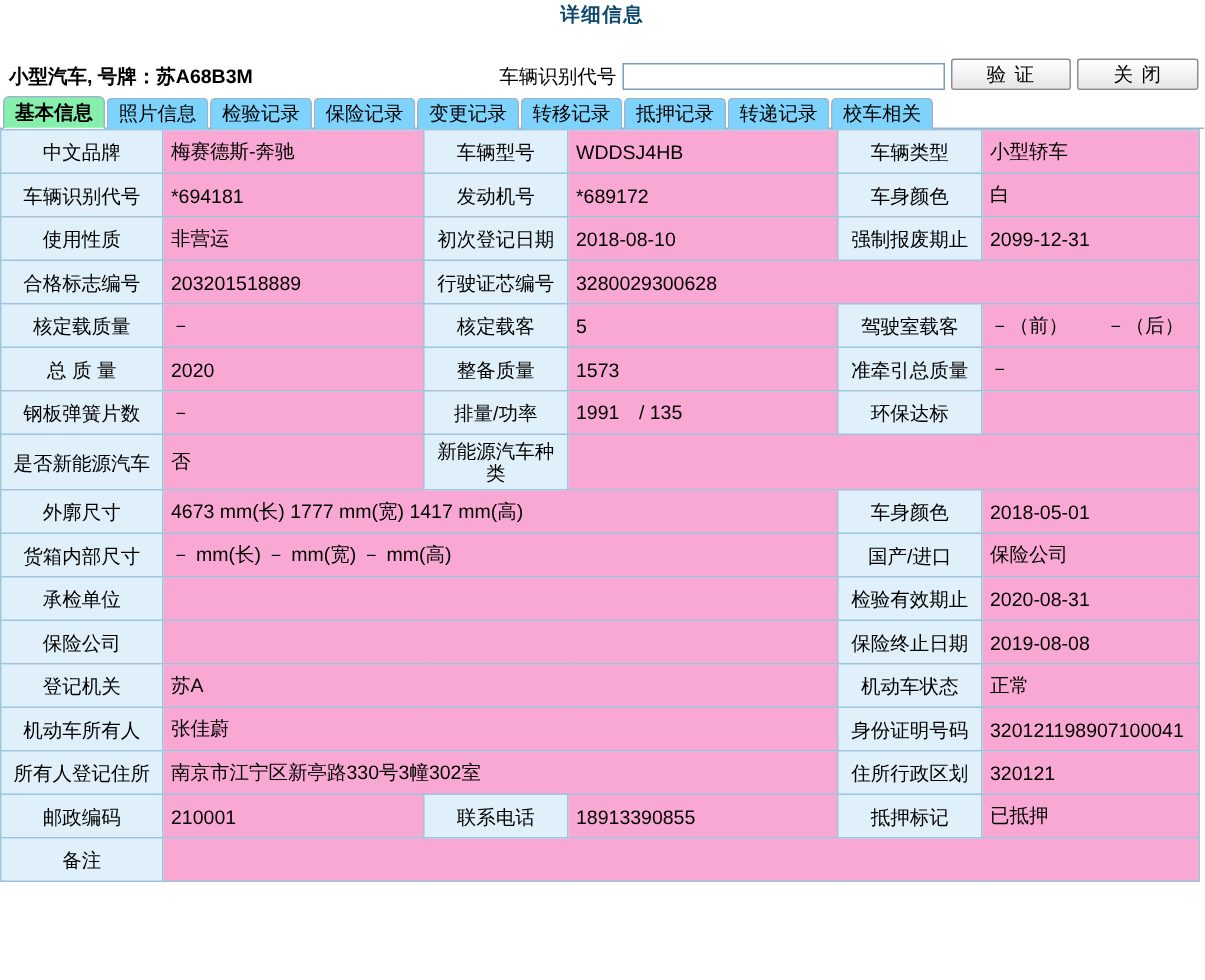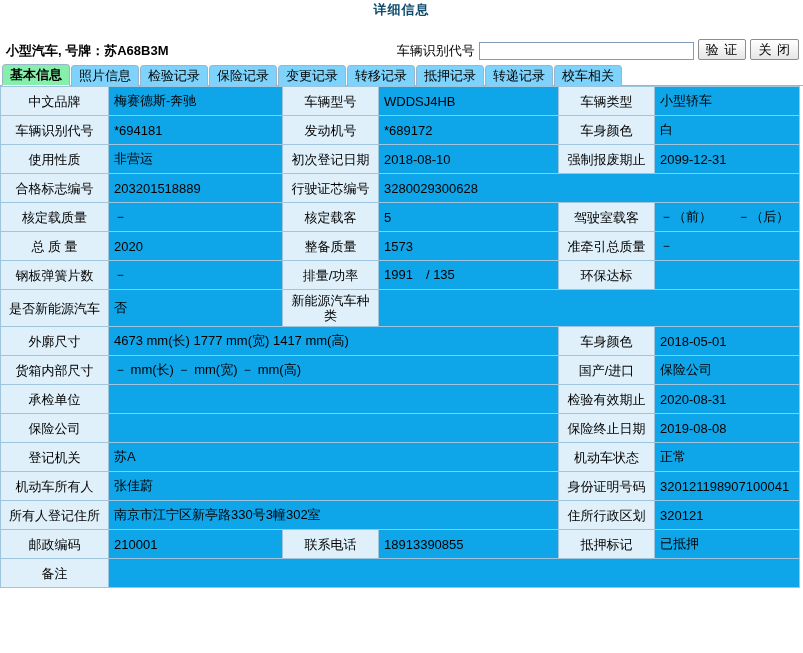--- a/index.html
+++ b/index.html
@@ -45,21 +45,21 @@
     border: 1px solid #7f9db9;
     background: #ffffff;
     font-size: 13px;
     padding: 0 3px;
     box-sizing: border-box;
   }
   .btn {
     border: 1px solid #8d8d8d;
     background: linear-gradient(#ffffff, #e6e6e6);
     font-size: 13px;
-    padding: 1px 7px;
+    padding: 1px 23px;
     height: 21px;
     box-sizing: border-box;
     cursor: pointer;
     border-radius: 2px;
     font-family: "Liberation Sans", sans-serif;
     letter-spacing: 1px;
   }
   
   .tab-strip {
     display: flex;
@@ -107,21 +107,21 @@
     height: 22px;
   }
   td.lbl {
     background: #dff0fa;
     text-align: center;
     color: #00447a;
     white-space: normal;
     line-height: 15px;
   }
   td.val {
-    background: #0ea5e9;
+    background: #f9a8d4;
     text-align: left;
   }
   .dash { font-family: "DejaVu Sans Mono", monospace; }
   .sub-gap { display: inline-block; width: 18px; }
 </style>
 </head>
 <body>
 
 <div id="app">
 

